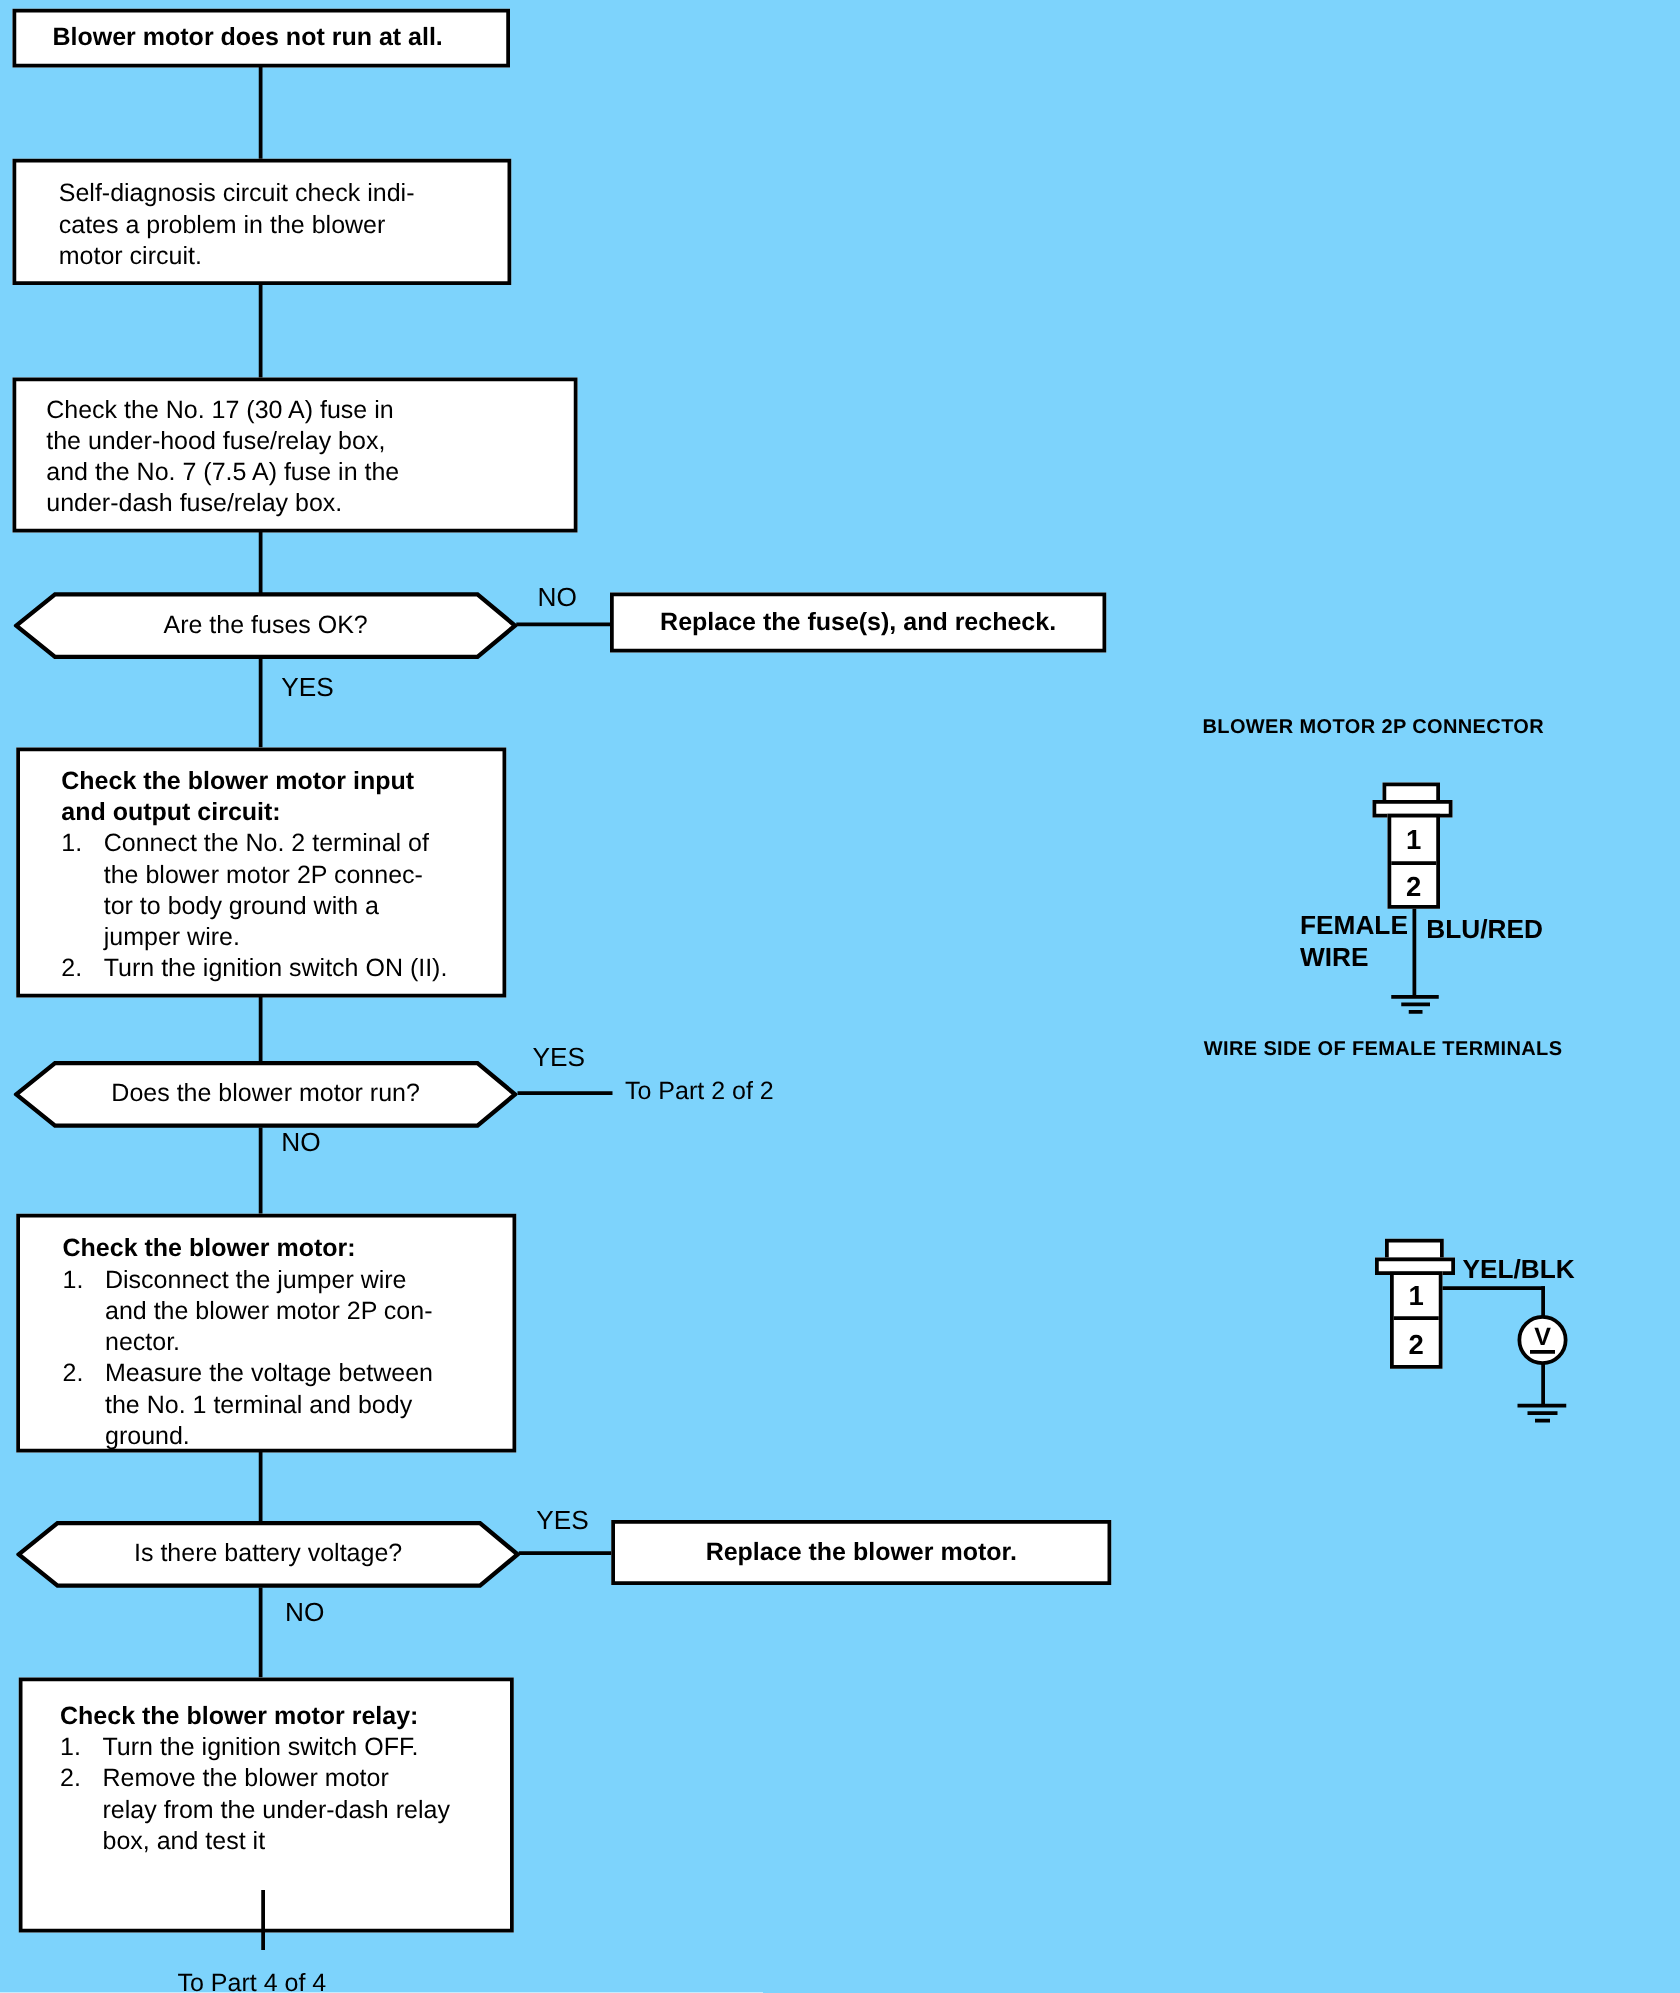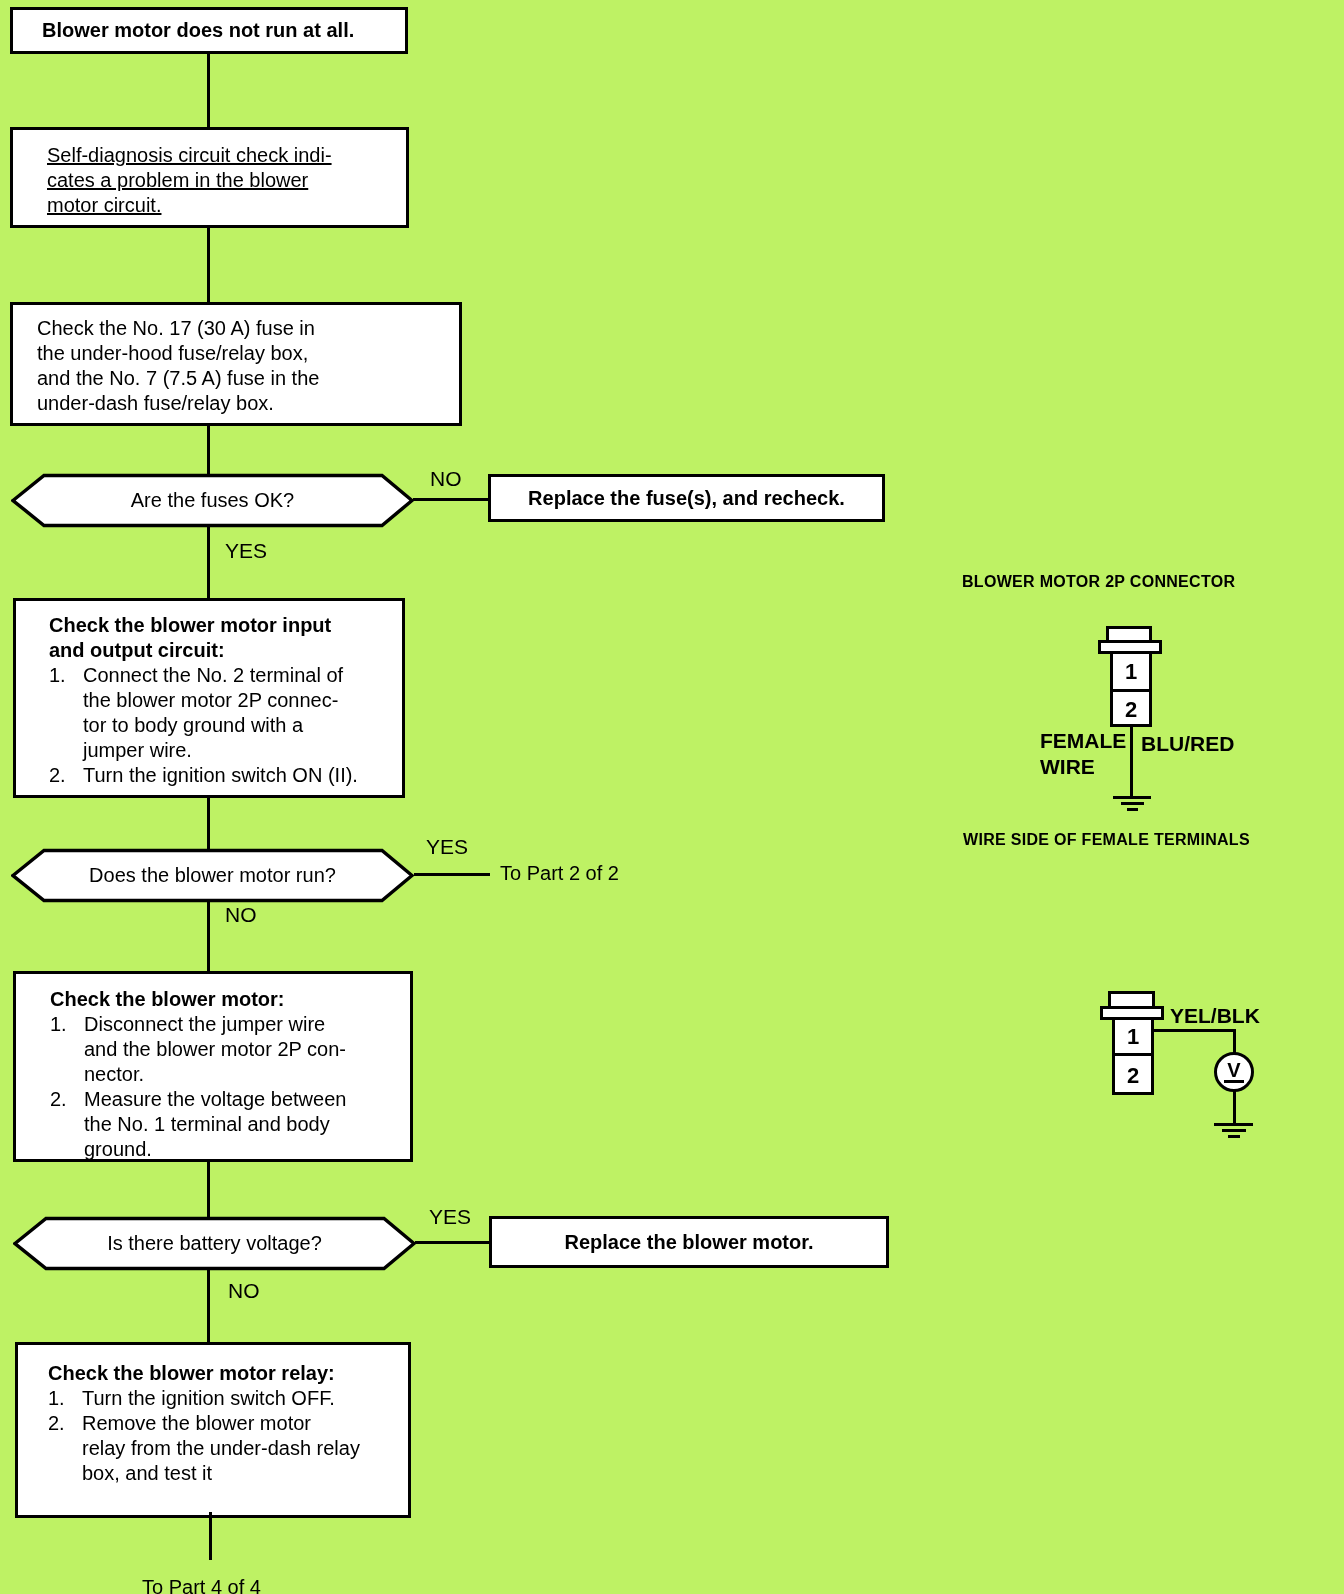--- a/index.html
+++ b/index.html
@@ -1,16 +1,16 @@
 <!DOCTYPE html>
 <html><head>
 <meta charset="utf-8">
 <style>
   html,body{margin:0;padding:0;background:#fff;}
-  .page{position:relative;width:1344px;height:1594px;background:#bef264;
+  .page{position:relative;width:1344px;height:1594px;background:#7dd3fc;
         font-family:"Liberation Sans",sans-serif;color:#000;overflow:hidden;}
   .box{position:absolute;background:#fff;border:3px solid #000;box-sizing:border-box;
        font-size:20px;line-height:25px;}
   .title{font-weight:bold;white-space:pre-line;}
   .plain{white-space:pre-line;}
   .startbox{display:flex;align-items:center;font-weight:bold;}
   .action{display:flex;align-items:center;justify-content:center;font-weight:bold;}
   .oitem{display:flex;}
   .num{width:34px;flex:none;}
   .itext{white-space:pre-line;flex:1;}
@@ -38,21 +38,21 @@
 <body>
 
 <div class="page">
 
   <div class="box startbox" style="left:10px;top:7px;width:398px;height:47px;padding-left:29px;">
     <span class="plain">Blower motor does not run at all.</span>
   </div>
 
   <div class="vline" style="left:207px;top:52px;height:76px;"></div>
 
-  <div class="box" style="left:10px;top:127px;width:399px;height:101px;padding:13px 8px 0 34px;text-decoration:underline;">
+  <div class="box" style="left:10px;top:127px;width:399px;height:101px;padding:13px 8px 0 34px;">
     <span class="plain">Self-diagnosis circuit check indi-
 cates a problem in the blower
 motor circuit.</span>
   </div>
 
   <div class="vline" style="left:207px;top:226px;height:78px;"></div>
 
   <div class="box" style="left:10px;top:302px;width:452px;height:124px;padding:11px 6px 0 24px;">
     <span class="plain">Check the No. 17 (30 A) fuse in
 the under-hood fuse/relay box,
@@ -139,21 +139,21 @@
   <span class="lbl" style="left:429px;top:1206px;">YES</span>
   <div class="hline" style="left:415px;top:1241px;width:75px;"></div>
 
   <div class="box action" style="left:489px;top:1216px;width:400px;height:52px;">
     <span>Replace the blower motor.</span>
   </div>
 
   <span class="lbl" style="left:228px;top:1280px;">NO</span>
   <div class="vline" style="left:207px;top:1270px;height:72px;"></div>
 
-  <div class="box" style="left:15px;top:1342px;width:396px;height:176px;padding:16px 6px 0 30px;">
+  <div class="box" style="left:15px;top:1342px;width:396px;height:204px;padding:16px 6px 0 30px;">
     <div class="title">Check the blower motor relay:</div>
     <div class="oitem">
       <span class="num">1.</span>
       <span class="itext">Turn the ignition switch OFF.</span>
     </div>
     <div class="oitem">
       <span class="num">2.</span>
       <span class="itext">Remove the blower motor
 relay from the under-dash relay
 box, and test it</span>

